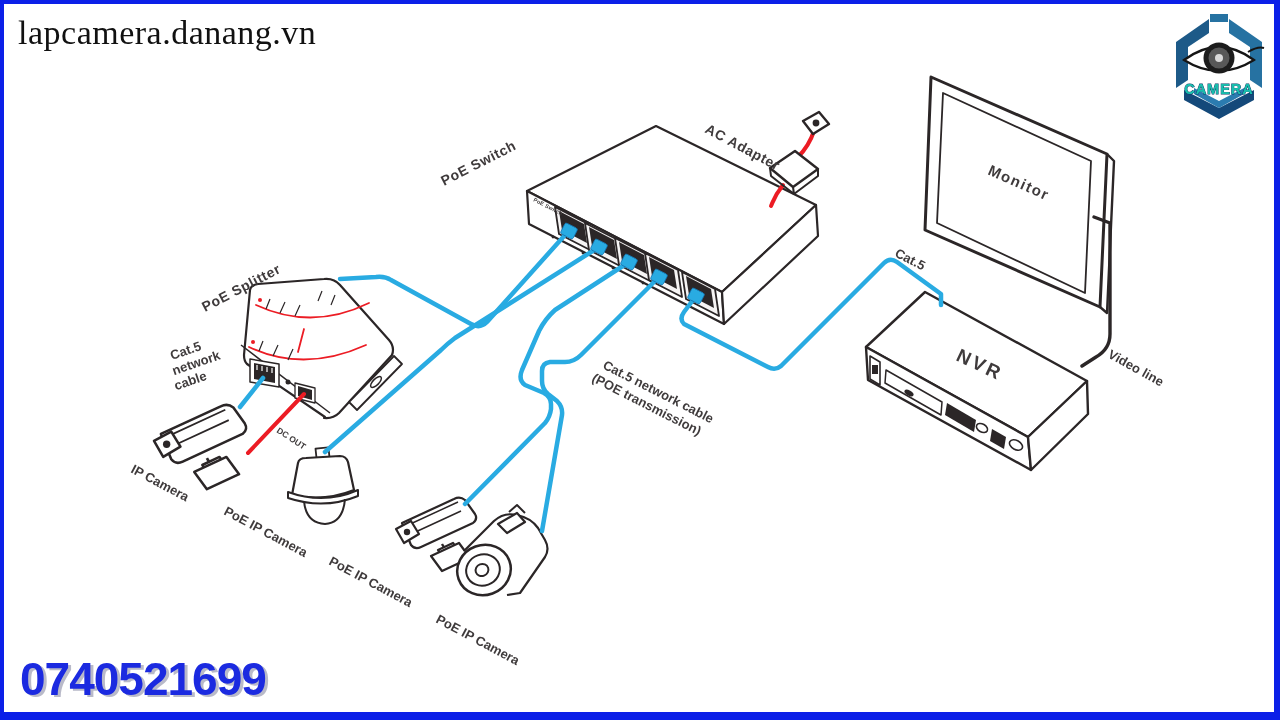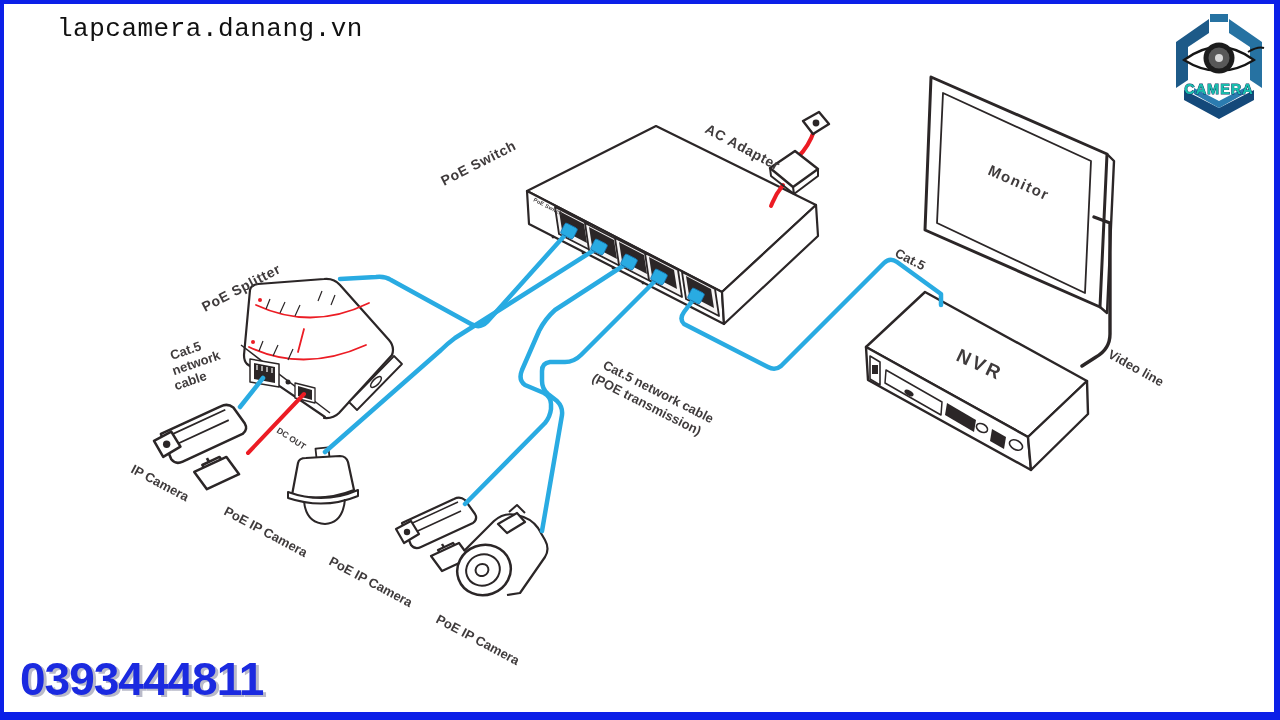--- a/index.html
+++ b/index.html
@@ -4,22 +4,22 @@
 <style>
   html,body{margin:0;padding:0;background:#fff;}
   .page{
     position:relative;width:1280px;height:720px;background:#ffffff;
     box-sizing:border-box;overflow:hidden;
     border-top:4px solid #0b1fe8;border-left:4px solid #0b1fe8;
     border-right:6px solid #0b1fe8;border-bottom:8px solid #0b1fe8;
     font-family:"Liberation Sans",sans-serif;
   }
   .site-text{
-    position:absolute;left:14px;top:10px;font-family:Liberation Mono, monospace;
-    font-size:26px;color:#111;letter-spacing:0.5px;margin-left:39px;
+    position:absolute;left:14px;top:10px;font-family:Liberation Serif, serif;
+    font-size:34px;color:#111;letter-spacing:0.5px;
   }
   .phone-number{
     position:absolute;left:16px;top:648px;font-family:"Liberation Sans",sans-serif;
     font-weight:bold;font-size:46px;color:#1b2ae0;letter-spacing:-1px;
     text-shadow:3px 2px 0 #b9bac9;
   }
   svg text{font-family:"Liberation Sans",sans-serif;font-weight:bold;fill:#3f3b3c;}
   .lbl{font-size:14px;letter-spacing:0.6px;}
   .lbl-sm{font-size:13px;}
   .lbl-tiny{font-size:8.5px;}
@@ -209,14 +209,14 @@
       <polygon points="30,80 55,93 80,80 80,86 55,100 30,86" fill="#2b7cb0"></polygon>
       <path d="M20,52 Q55,26 90,52 Q55,74 20,52 Z" fill="#ffffff" stroke="#151515" stroke-width="2.2"></path>
       <path d="M84,44 Q94,38 100,40" fill="none" stroke="#151515" stroke-width="2"></path>
       <circle cx="55" cy="50" r="15.5" fill="#1c1c1c"></circle>
       <circle cx="55" cy="50" r="10.5" fill="#585858"></circle>
       <circle cx="55" cy="50" r="4" fill="#d9d9d9"></circle>
       <text x="55" y="86" text-anchor="middle" style="font-size:14.5px;letter-spacing:1px;fill:#17c0ae;stroke:#0d3a66;stroke-width:0.9;paint-order:stroke;">CAMERA</text>
     </g>
   </svg>
 
-  <div class="phone-number">0393444811</div>
+  <div class="phone-number">0740521699</div>
 </div>
 
 </body></html>

